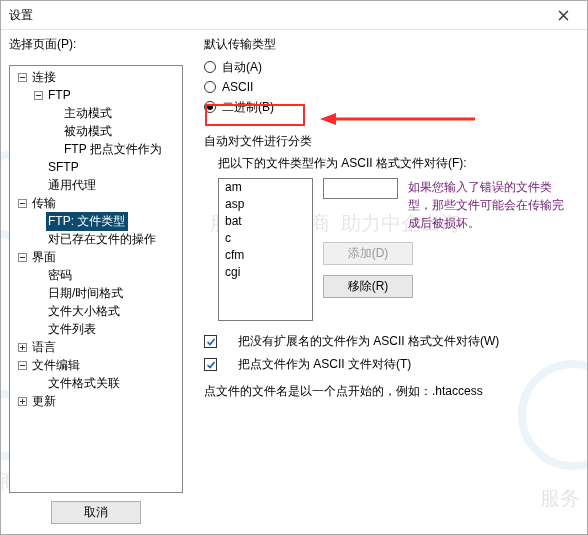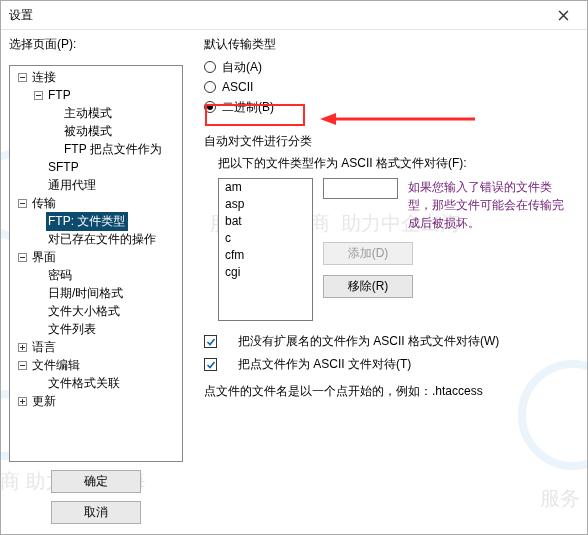--- a/index.html
+++ b/index.html
@@ -183,23 +183,20 @@
             <span class="lbln">文件格式关联</span>
           </div>
           <div class="node ind1">
             <div class="tw">
               <div class="box plus"></div>
             </div>
             <span class="lbln">更新</span>
           </div>
         </div>
       <div class="btnrow">
-          <div class="btn">确定</div>
-        </div>
-      <div class="btnrow">
           <div class="btn">取消</div>
         </div>
     </div>
 
     <div class="rightpane">
       <div class="grouplabel">默认传输类型</div>
       <div id="radios">
           <div class="radio-row">
             <div class="radio"></div>
             <span>自动(A)</span>

